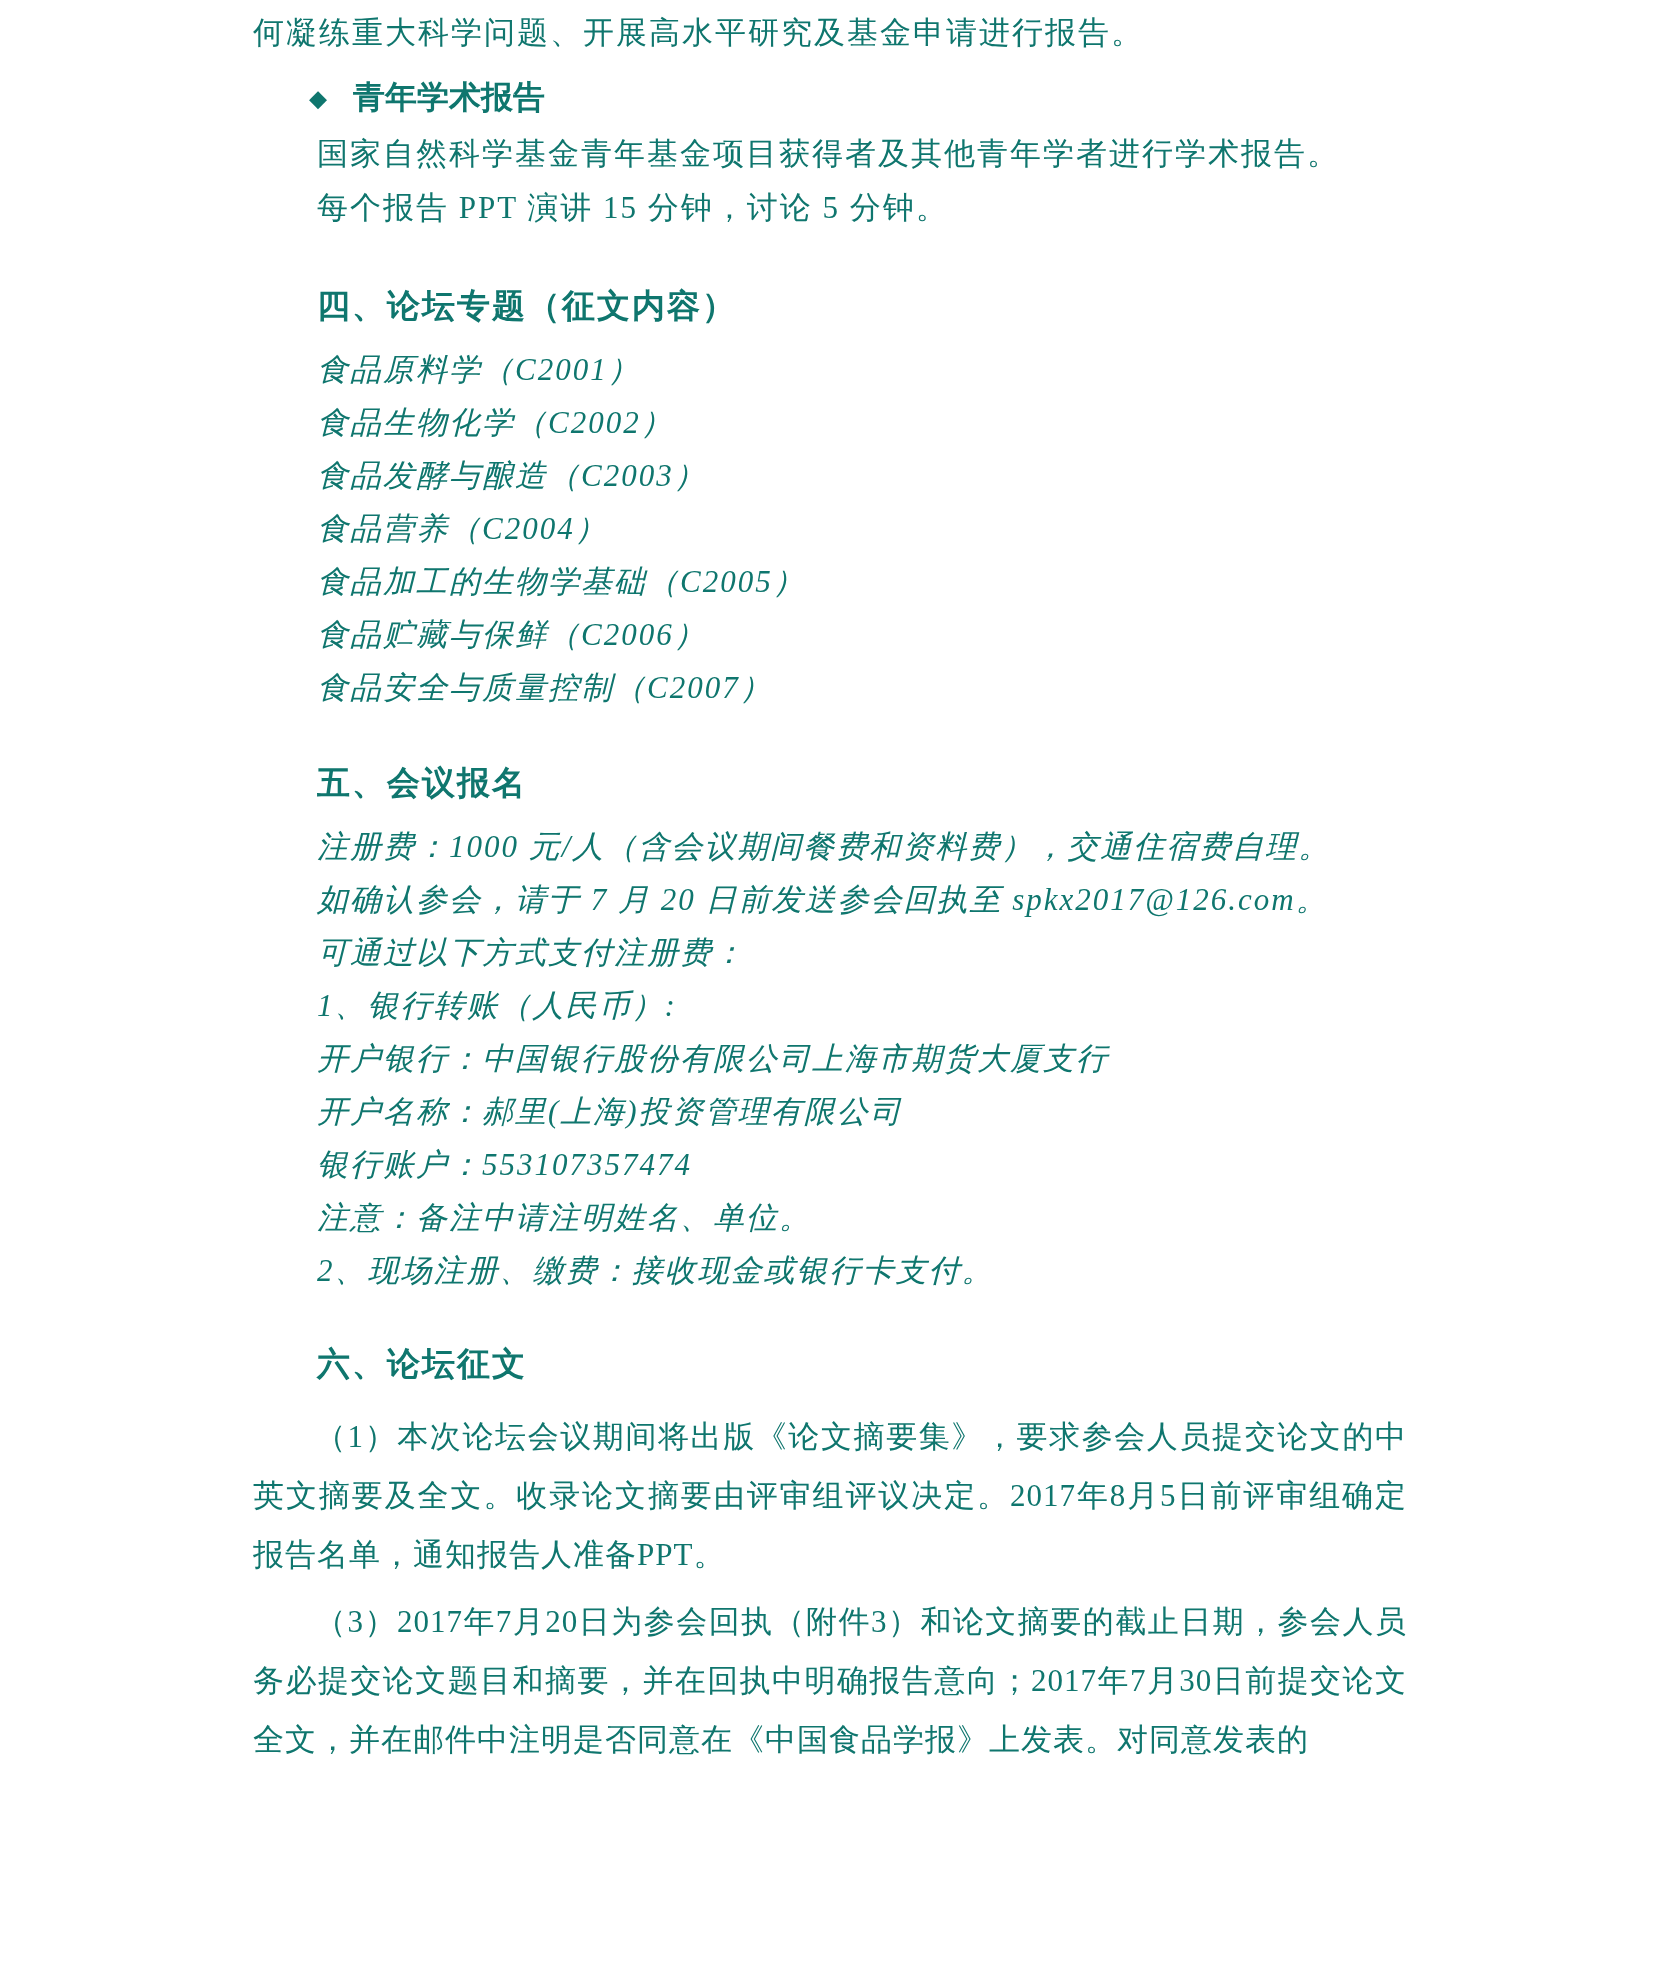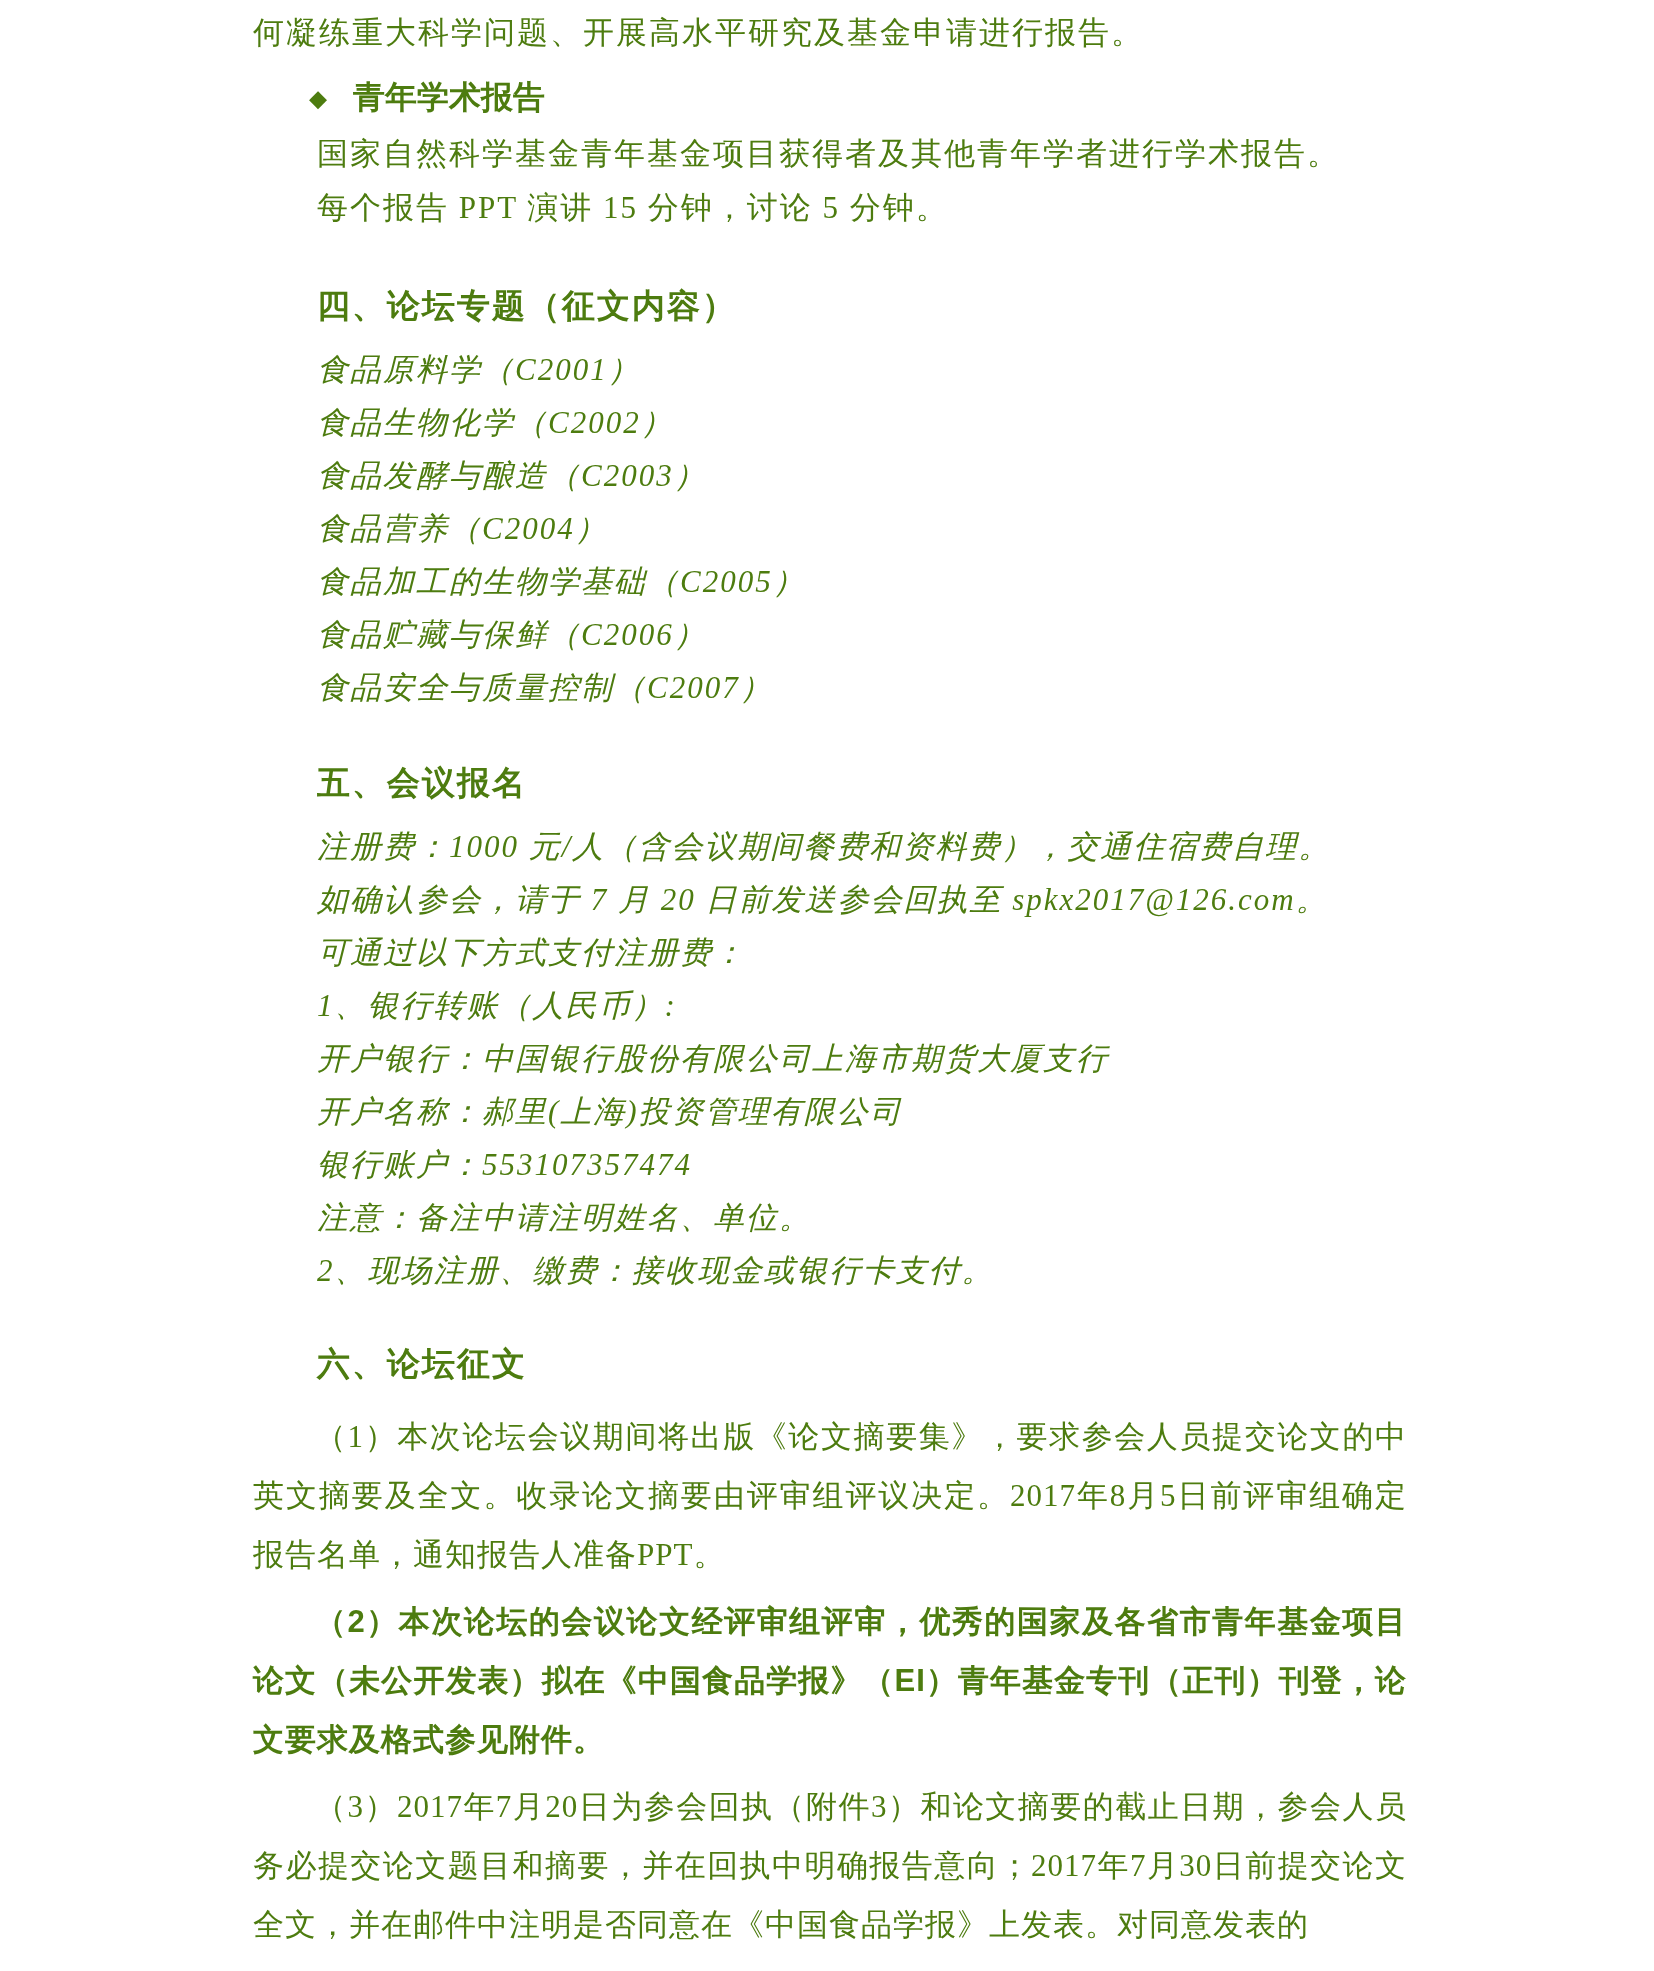--- a/index.html
+++ b/index.html
@@ -7,21 +7,21 @@
     padding: 0;
     background: #e8e8e8;
   }
   .page {
     position: relative;
     width: 1654px;
     height: 1971px;
     margin: 0 auto;
     background: #ffffff;
     overflow: hidden;
-    color: #4d7c0f;
+    color: #0f766e;
     font-family: "Liberation Serif", "DejaVu Serif", serif;
     font-size: 31px;
     box-sizing: border-box;
     padding: 6px 247px 0 253px;
   }
   .doc-body { width: 100%; }
 
   
   .cont-line {
     line-height: 54px;
@@ -121,18 +121,17 @@
     <div class="reg-line">开户银行：中国银行股份有限公司上海市期货大厦支行</div>
     <div class="reg-line">开户名称：郝里(上海)投资管理有限公司</div>
     <div class="reg-line">银行账户：553107357474</div>
     <div class="reg-line">注意：备注中请注明姓名、单位。</div>
     <div class="reg-line">2、现场注册、缴费：接收现金或银行卡支付。</div>
 
     <h2 class="sec-heading h6x">六、论坛征文</h2>
 
     <p class="cfp-para">（1）本次论坛会议期间将出版《论文摘要集》，要求参会人员提交论文的中英文摘要及全文。收录论文摘要由评审组评议决定。2017年8月5日前评审组确定报告名单，通知报告人准备PPT。</p>
 
-    <p class="cfp-para bold">（2）本次论坛的会议论文经评审组评审，优秀的国家及各省市青年基金项目论文（未公开发表）拟在《中国食品学报》（EI）青年基金专刊（正刊）刊登，论文要求及格式参见附件。</p>
 
     <p class="cfp-para">（3）2017年7月20日为参会回执（附件3）和论文摘要的截止日期，参会人员务必提交论文题目和摘要，并在回执中明确报告意向；2017年7月30日前提交论文全文，并在邮件中注明是否同意在《中国食品学报》上发表。对同意发表的</p>
 
   </div>
 </div>
 
 </body></html>

